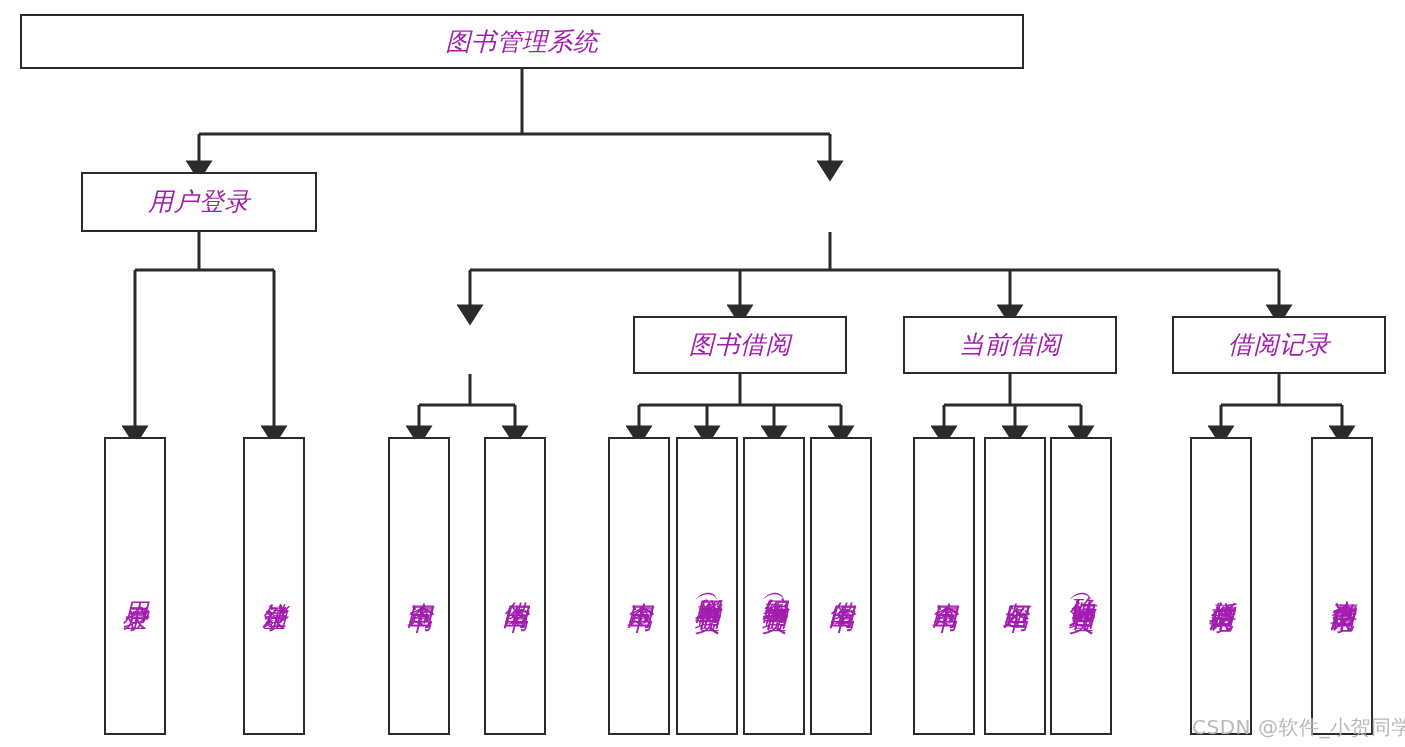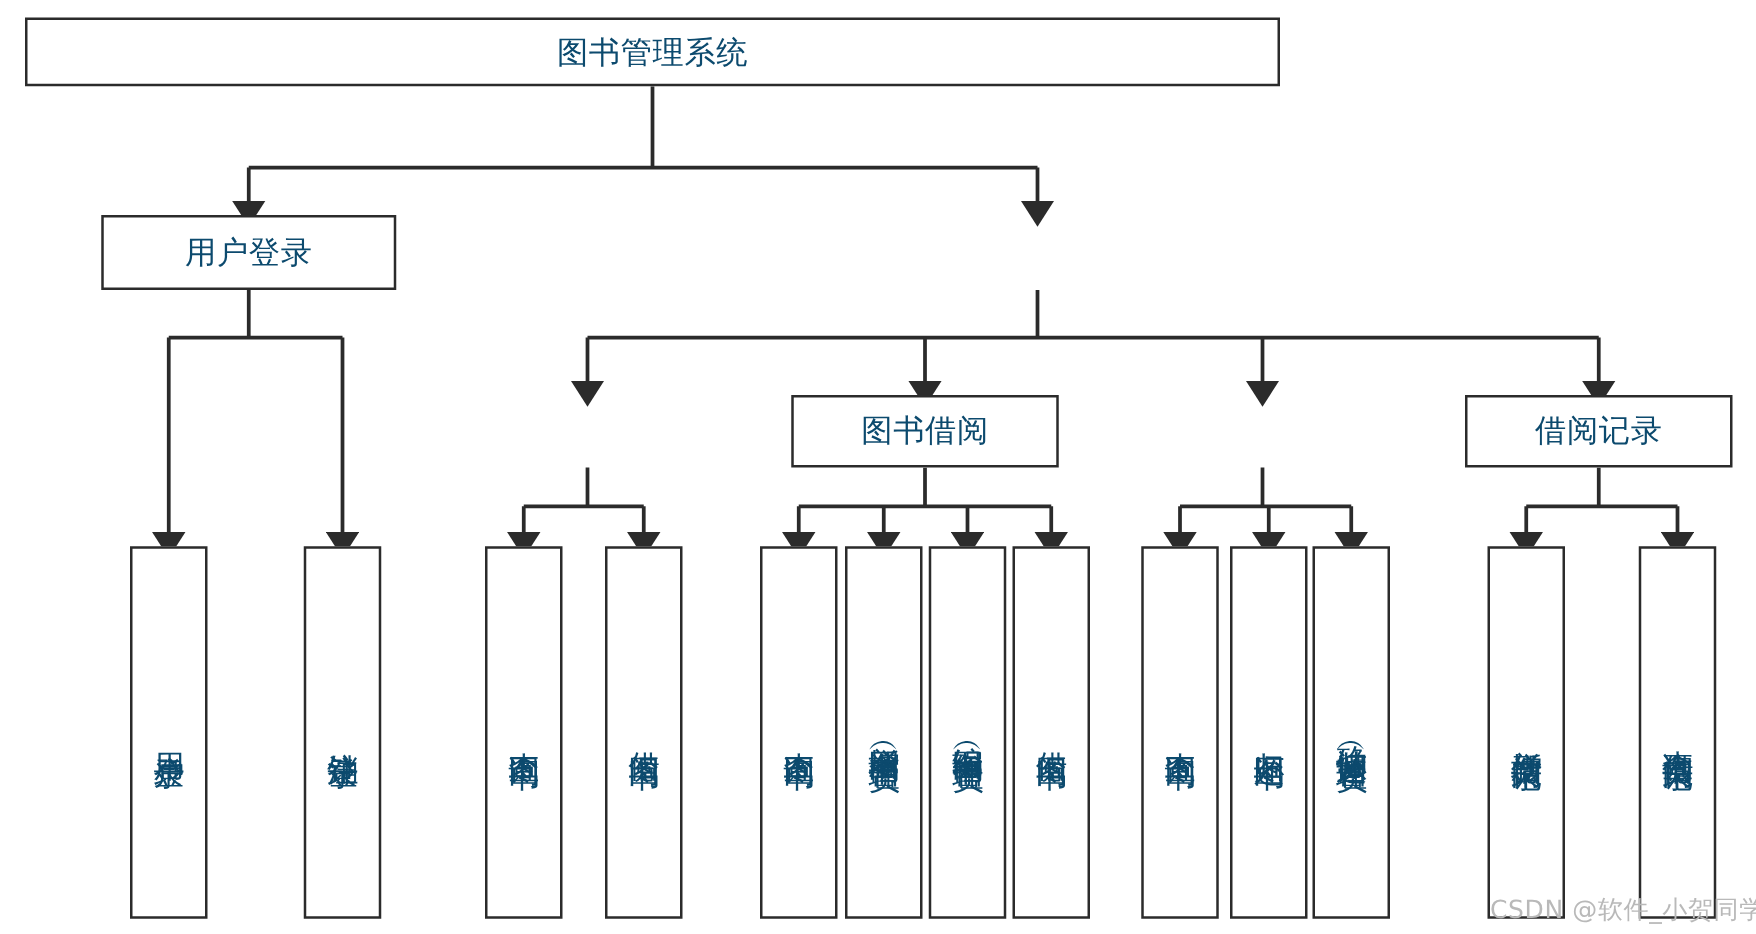--- a/index.html
+++ b/index.html
@@ -32,24 +32,25 @@
     border: 2.6px solid #2b2b2b;
     background: #ffffff;
     display: flex;
     align-items: center;
     justify-content: center;
     z-index: 3;
   }
   .node .label {
     display: block;
     text-align: center;
-    color: #0c4a6e;
+    color: #a21caf;
     line-height: 1.18;
     letter-spacing: 0.5px;
     white-space: pre;
+    font-style: italic;
   }
   
   .node.horiz .label {
     font-size: 25px;
   }
   .node.root .label {
     font-size: 25px;
   }
   
   .node.vert {
@@ -134,20 +135,23 @@
     <span class="label">图书管理系统</span>
   </div>
 
   <div class="node horiz" style="left:81px; top:172px; width:236px; height:60px;">
     <span class="label">用户登录</span>
   </div>
 
   <div class="node horiz" style="left:633px; top:316px; width:214px; height:58px;">
     <span class="label">图书借阅</span>
   </div>
+  <div class="node horiz" style="left:903px; top:316px; width:214px; height:58px;">
+    <span class="label">当前借阅</span>
+  </div>
   <div class="node horiz" style="left:1172px; top:316px; width:214px; height:58px;">
     <span class="label">借阅记录</span>
   </div>
 
   <div class="node vert" style="left:104px; top:437px; width:62px; height:298px;">
     <span class="label">用户登录</span>
   </div>
   <div class="node vert" style="left:243px; top:437px; width:62px; height:298px;">
     <span class="label">注销登录</span>
   </div>

